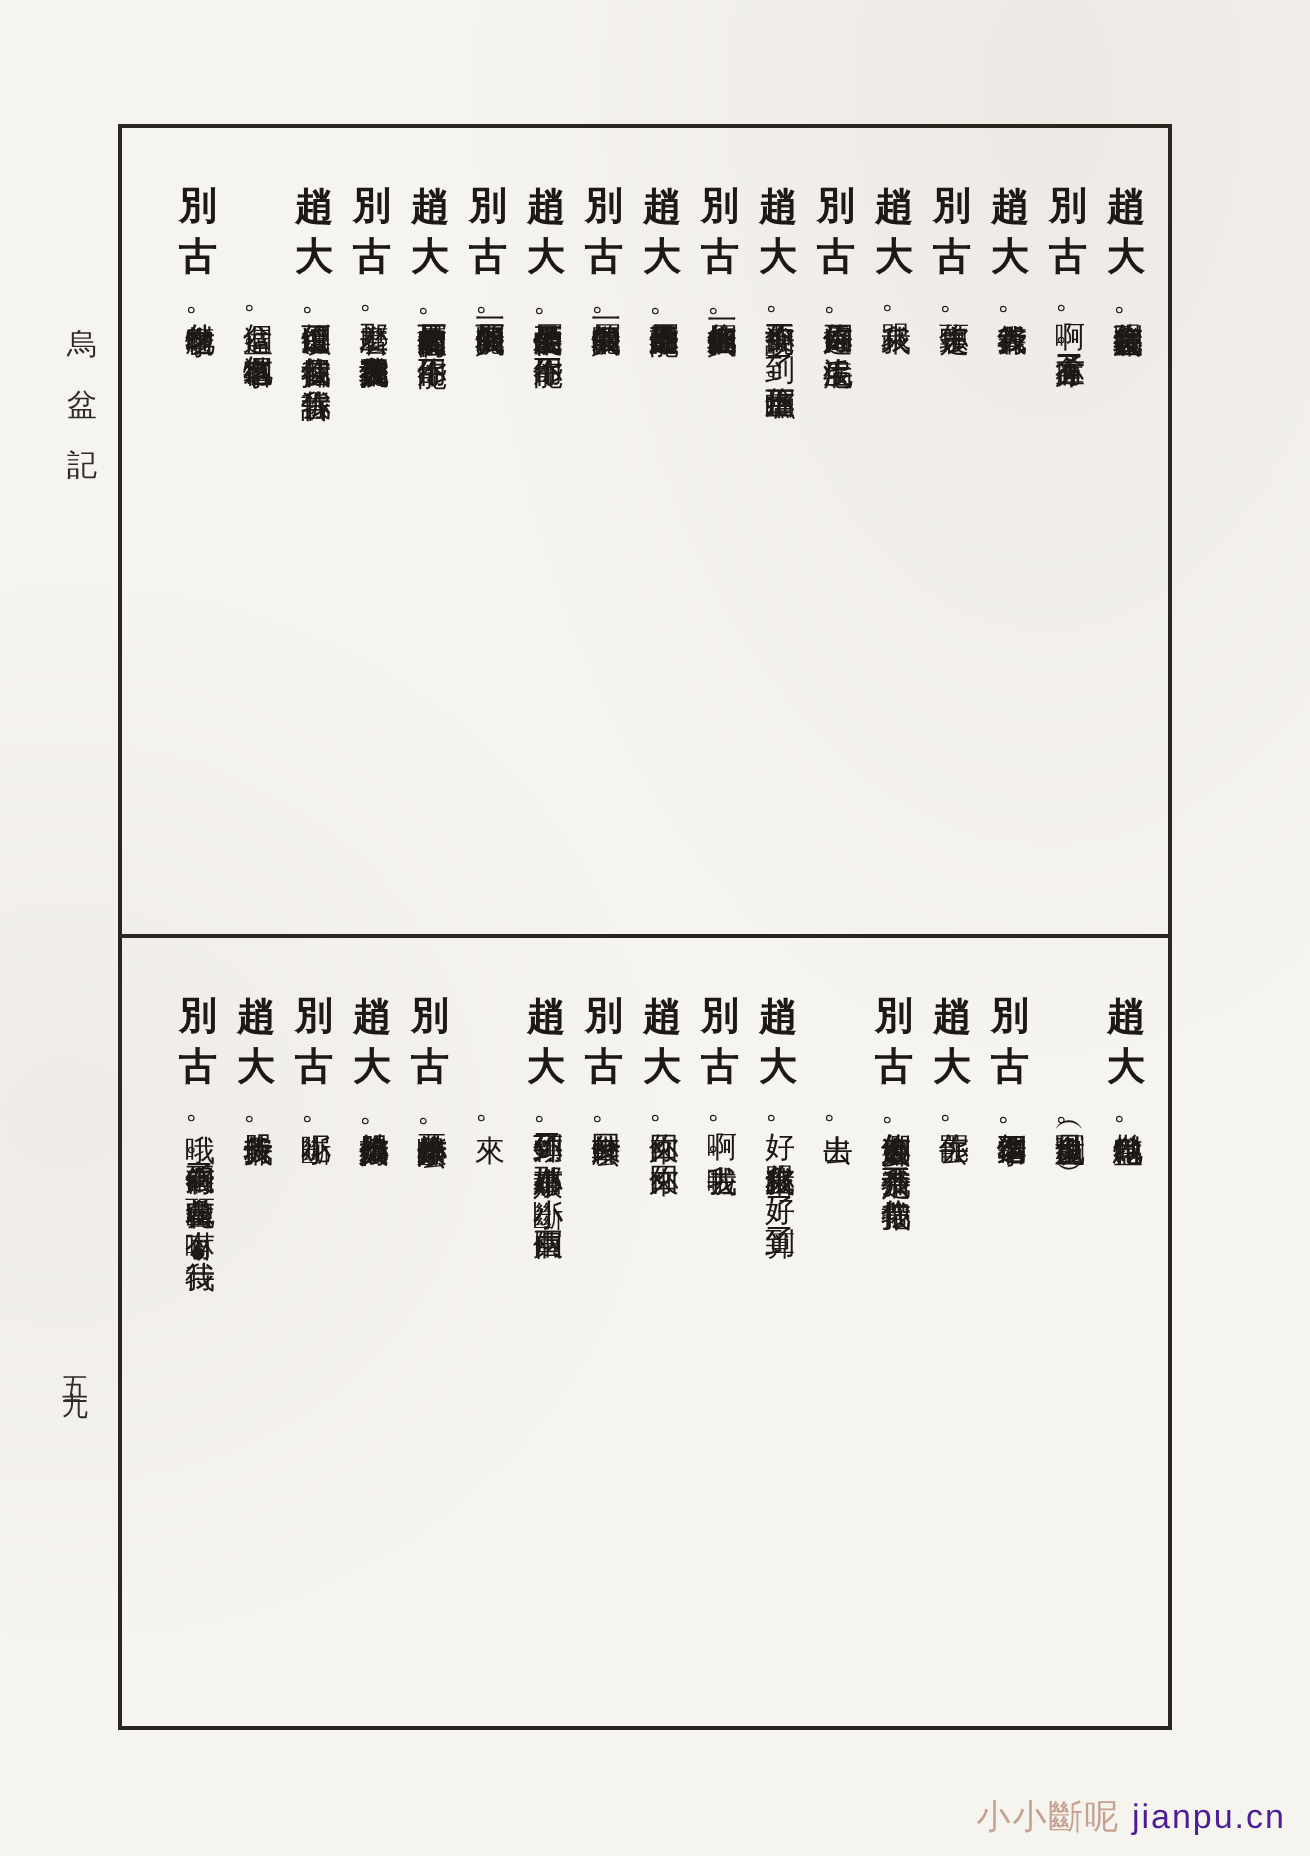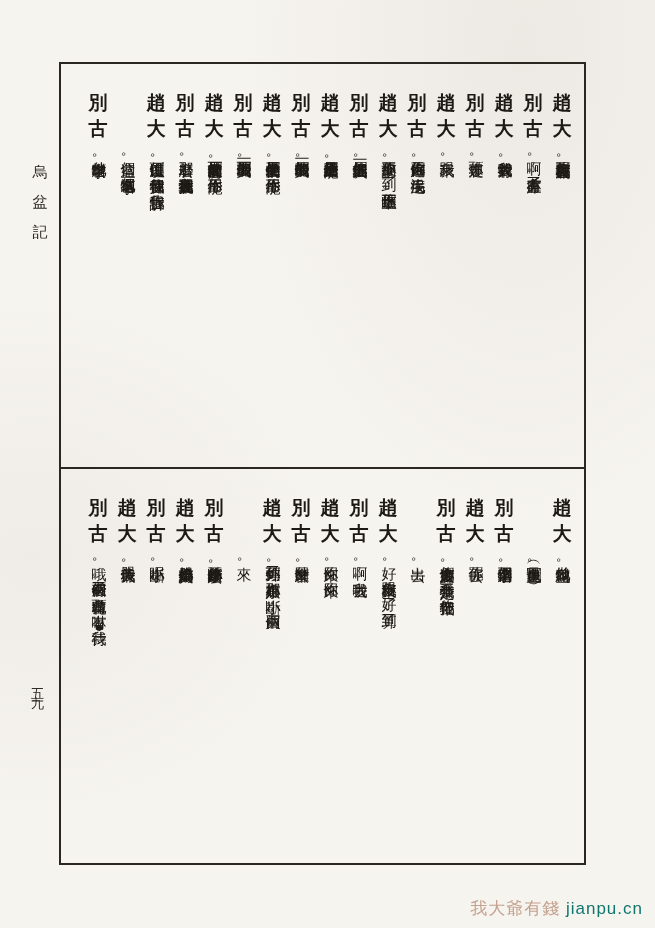--- a/index.html
+++ b/index.html
@@ -63,21 +63,21 @@
     writing-mode:vertical-rl;
     font-size:13px;letter-spacing:8px;color:#2e2a24;
   }
   .watermark{
     position:absolute;right:12px;bottom:8px;
     font-family:"Liberation Sans", sans-serif;
     font-size:17px;letter-spacing:1px;
     white-space:nowrap;
   }
   .watermark .wm-cn{color:#c5a290;}
-  .watermark .wm-url{color:#0f766e;}
+  .watermark .wm-url{color:#4c1d95;}
 </style>
 </head>
 <body>
 
 <div class="margin-title">烏盆記</div>
 
 <div class="page-number">五九一</div>
 
 <div class="frame">
   <div class="section section-top">
@@ -232,16 +232,16 @@
   </div>
 
   <div class="speech">
     <div class="speaker">別古</div>
     <div class="dialogue">哦。有了兩個錢。眞會出花頭。有啉。待我●</div>
   </div>
 </div>
 </div>
 
 <div class="watermark">
-  <span class="wm-cn">我大爺有錢</span>
+  <span class="wm-cn">小小斷呢</span>
   <span> </span>
   <span class="wm-url">jianpu.cn</span>
 </div>
 
 </body></html>

